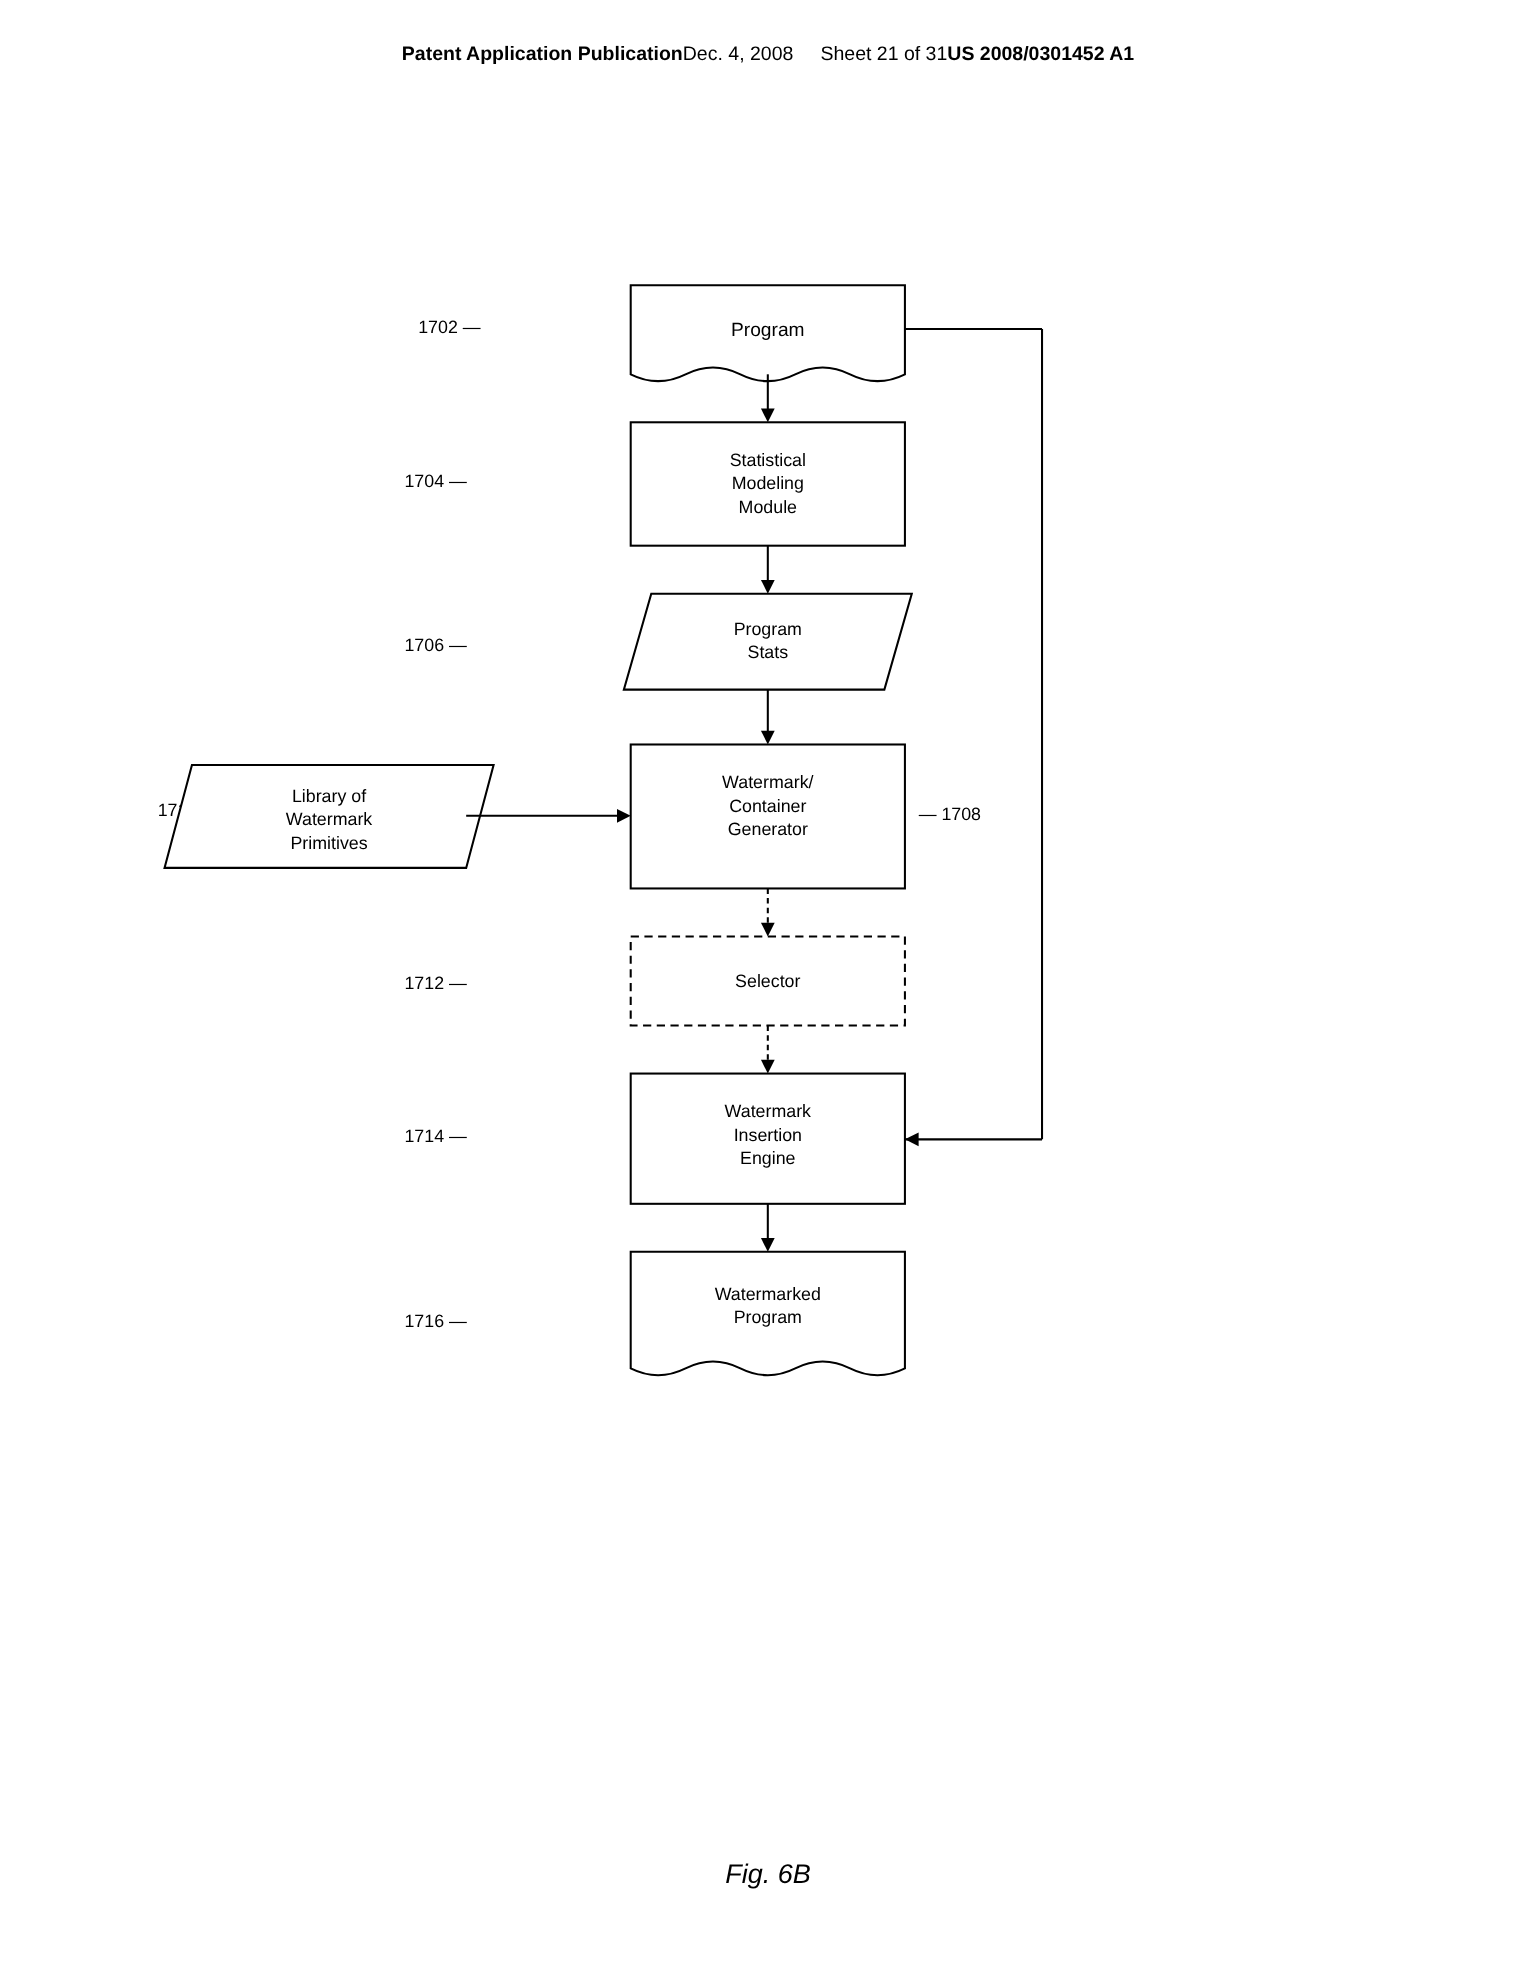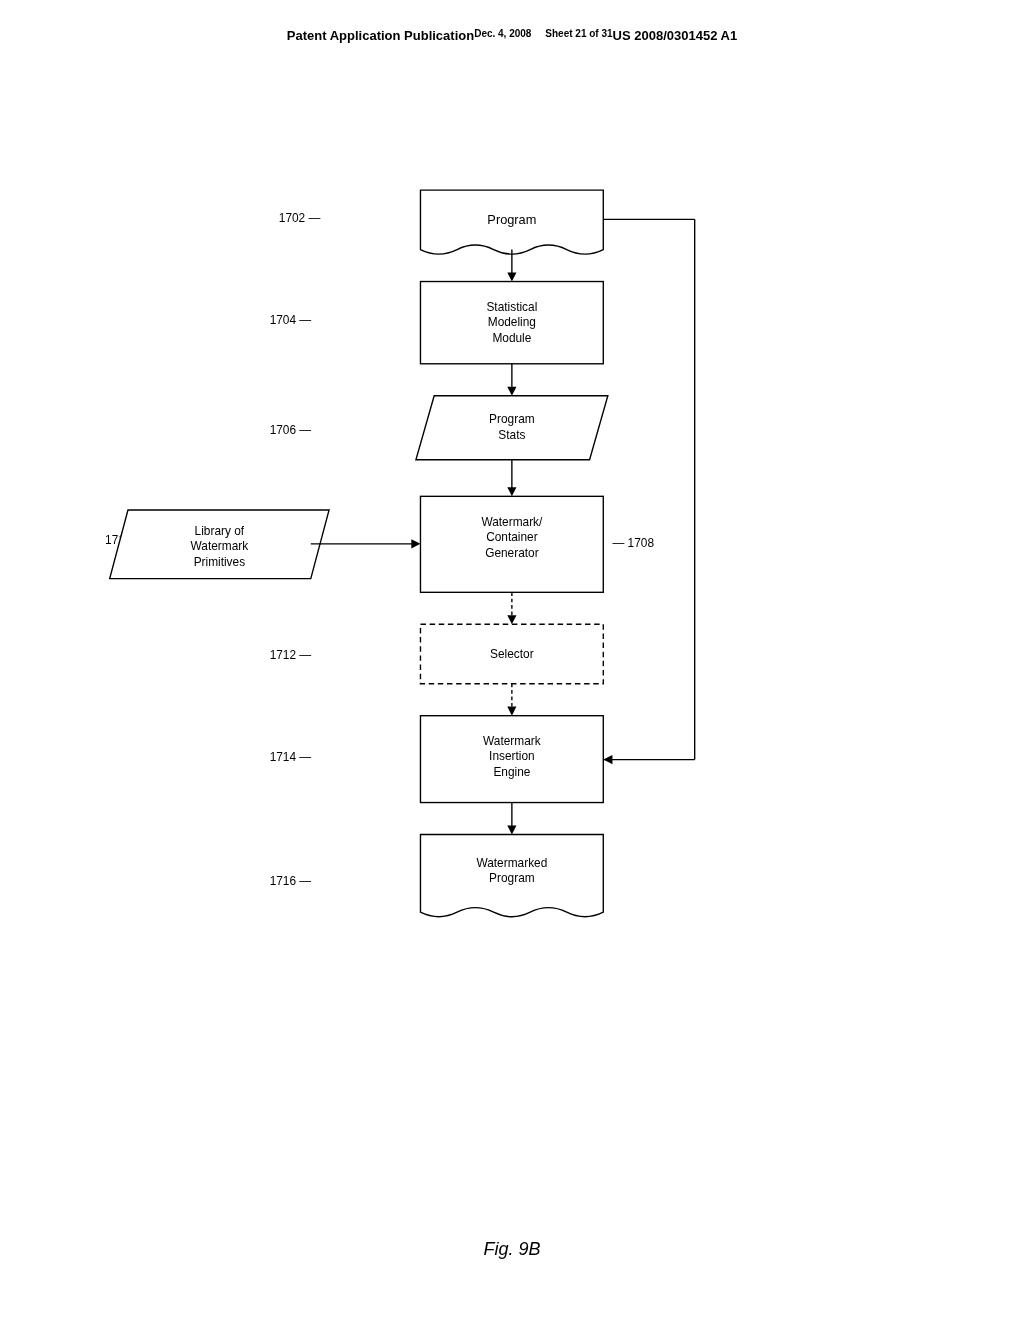--- a/index.html
+++ b/index.html
@@ -19,22 +19,21 @@
       font-size: 13px;
       font-family: Arial, sans-serif;
     }
 
     .header-left {
       font-weight: bold;
       font-size: 13px;
     }
 
     .header-center {
-      font-size: 10px;
-      font-weight: bold;
+      font-size: 13px;
     }
 
     .header-right {
       font-size: 13px;
       font-weight: bold;
     }
 
     .diagram-area {
       position: absolute;
       top: 80px;
@@ -148,13 +147,13 @@
     <text x="560" y="822" text-anchor="middle" font-family="Arial, sans-serif" font-size="13">Program</text>
 
     <line x1="660" y1="97" x2="760" y2="97" stroke="black" stroke-width="1.5"></line>
     <line x1="760" y1="97" x2="760" y2="688" stroke="black" stroke-width="1.5"></line>
     <line x1="760" y1="688" x2="660" y2="688" stroke="black" stroke-width="1.5"></line>
     <polygon points="660,688 670,683 670,693" fill="black"></polygon>
 
   </svg>
 </div>
 
-<div class="figure-label">Fig. 9B</div>
+<div class="figure-label">Fig. 6B</div>
 
 </body></html>

